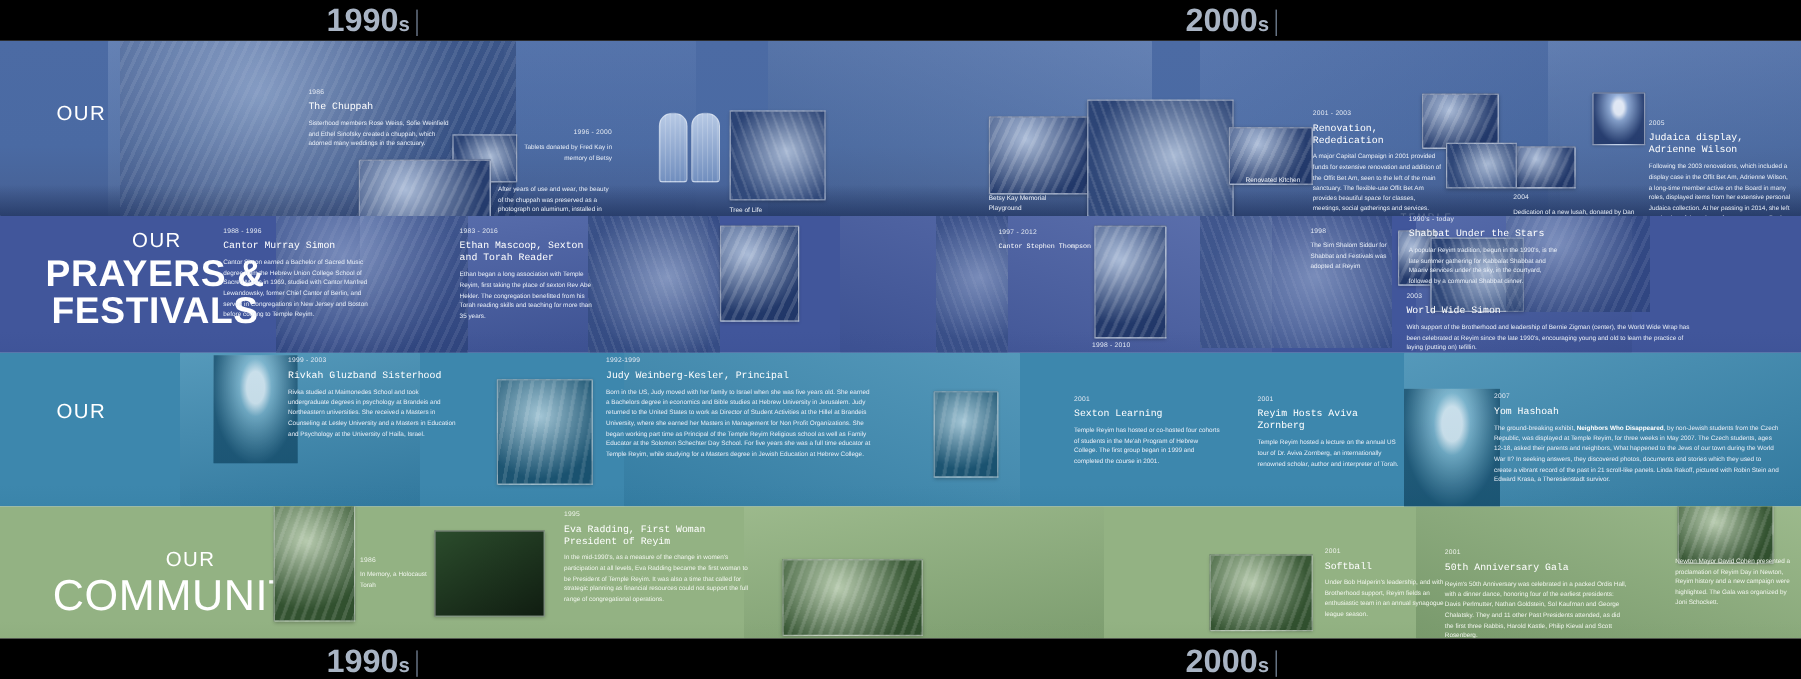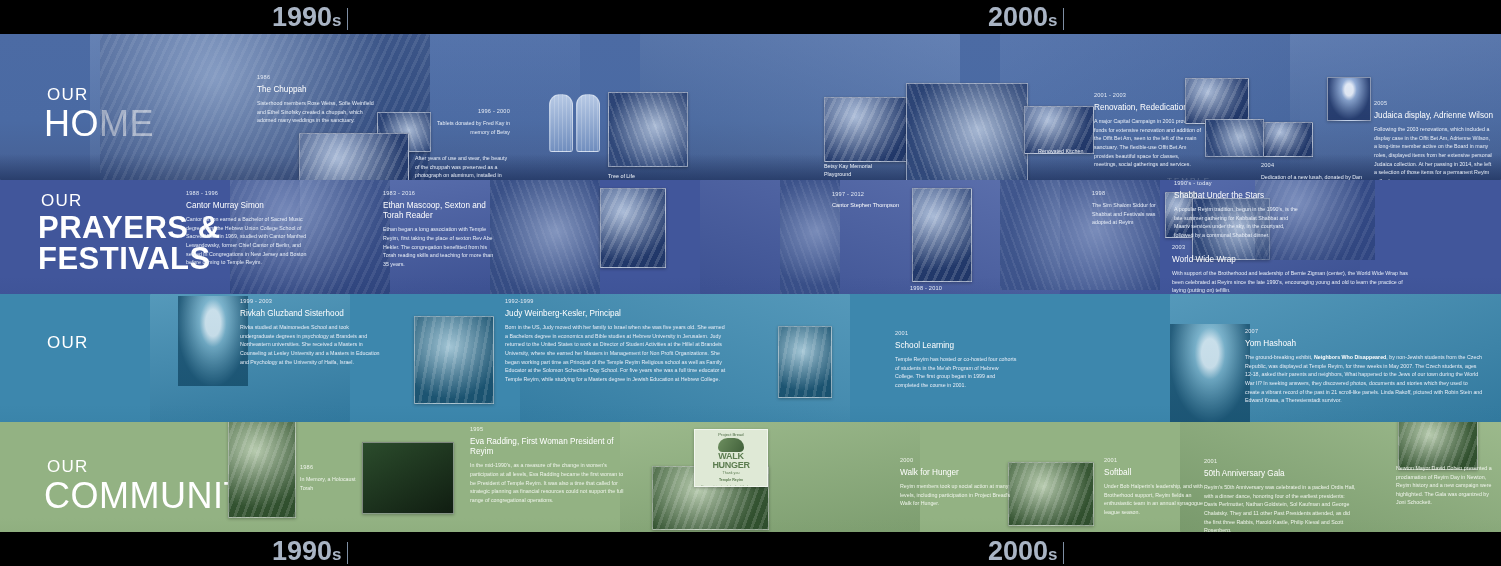--- a/index.html
+++ b/index.html
@@ -24,29 +24,29 @@
   .band-learning{top:294px;height:128px;background:#3d87ad;}
   .band-community{top:422px;height:110px;background:#93b283;}
 
   
   .tintlayer{position:absolute;inset:0;pointer-events:none;}
 
   
   .ghost{position:absolute;border-radius:1px;opacity:.30;}
 
   
-  .sec-head{position:absolute;color:#ffffff;z-index:12;line-height:1;}
+  .sec-head{position:absolute;color:#ffffff;z-index:12;line-height:1;text-align:center;}
   .sec-head .small{display:block;font-size:17px;letter-spacing:1.2px;font-weight:normal;margin-left:3px;margin-bottom:3px;}
   .sec-head .big{display:block;font-size:36px;letter-spacing:0.5px;font-weight:normal;}
   .sec-head .big.two-line{font-size:31px;font-weight:bold;}
 
   
   .entry{position:absolute;z-index:14;}
   .e-date{font-size:5.6px;color:#e3e9f3;letter-spacing:.2px;margin-bottom:4px;line-height:1.25;}
-  .e-title{font-size:8.2px;color:#ffffff;margin-bottom:4px;line-height:1.25;font-weight:normal;}
+  .e-title{font-size:8.2px;color:#ffffff;margin-bottom:4px;line-height:1.25;font-weight:normal;font-family:Liberation Mono, monospace;}
   .e-body{font-size:5.3px;color:#e8eef7;line-height:1.62;}
   .e-body b{font-weight:bold;color:#ffffff;}
   .e-cap{font-size:5.4px;color:#eef2f8;line-height:1.5;}
   .right-al{text-align:right;}
 
   .band-community .e-date{color:#eef3ea;}
   .band-community .e-title{color:#ffffff;}
   .band-community .e-body,.band-community .e-cap{color:#f0f5ec;}
 
   
@@ -118,21 +118,20 @@
       <div class="ghost" style="left:90px;top:0;width:340px;height:146px;background:linear-gradient(160deg,#9fb6da,#2c4777);"></div>
       <div class="ghost" style="left:420px;top:0;width:160px;height:146px;background:linear-gradient(180deg,#7e9bcb,#3b5party);background:linear-gradient(180deg,#7e9bcb,#3b578c);opacity:.18;"></div>
       <div class="ghost" style="left:640px;top:0;width:320px;height:146px;background:linear-gradient(200deg,#a9bfe0,#35527f);opacity:.26;"></div>
       <div class="ghost" style="left:1000px;top:0;width:300px;height:146px;background:linear-gradient(150deg,#8aa5d2,#2f4c80);opacity:.2;"></div>
       <div class="ghost" style="left:1290px;top:0;width:211px;height:146px;background:linear-gradient(170deg,#9db4d9,#33507f);opacity:.24;"></div>
       <div class="ghost" style="left:0;top:120px;width:1501px;height:26px;background:linear-gradient(180deg,rgba(40,62,110,.0),rgba(32,52,96,.75));opacity:1;"></div>
     </div>
 
     <div class="sec-head" style="left:44px;top:52px;">
       <span class="small">OUR</span>
-      <span class="big">HOME</span>
     </div>
 
     <div class="photo ph-blue" style="left:100px;top:0;width:330px;height:146px;border:none;box-shadow:none;opacity:.55;"></div>
 
     <div class="entry" style="left:257px;top:40px;width:125px;">
       <div class="e-date">1986</div>
       <div class="e-title">The Chuppah</div>
       <div class="e-body">Sisterhood members Rose Weiss, Sofie Weinfield and Ethel Sinofsky created a chuppah, which adorned many weddings in the sanctuary.</div>
     </div>
 
@@ -244,21 +243,21 @@
     <div class="photo ph-blue" style="left:1255px;top:0;width:120px;height:80px;border:none;box-shadow:none;opacity:.5;"></div>
 
     <div class="entry" style="left:1174px;top:0px;width:126px;">
       <div class="e-date">1990's - today</div>
       <div class="e-title">Shabbat Under the Stars</div>
       <div class="e-body">A popular Reyim tradition, begun in the 1990's, is the late summer gathering for Kabbalat Shabbat and Maariv services under the sky, in the courtyard, followed by a communal Shabbat dinner.</div>
     </div>
 
     <div class="entry" style="left:1172px;top:64px;width:300px;">
       <div class="e-date">2003</div>
-      <div class="e-title">World Wide Wrap</div>
+      <div class="e-title">World Wide Simon</div>
       <div class="e-body" style="width:240px;">With support of the Brotherhood and leadership of Bernie Zigman (center), the World Wide Wrap has been celebrated at Reyim since the late 1990's, encouraging young and old to learn the practice of laying (putting on) tefillin.</div>
     </div>
   </div>
 
   <div class="band band-learning">
     <div class="tintlayer">
       <div class="ghost" style="left:150px;top:0;width:200px;height:128px;background:linear-gradient(170deg,#8ec4da,#18567a);opacity:.3;"></div>
       <div class="ghost" style="left:520px;top:0;width:330px;height:128px;background:linear-gradient(200deg,#98cade,#1c5f84);opacity:.26;"></div>
       <div class="ghost" style="left:1170px;top:0;width:331px;height:128px;background:linear-gradient(160deg,#8cc2d9,#1a5a7d);opacity:.3;"></div>
       <div class="ghost" style="left:0;top:110px;width:1501px;height:18px;background:linear-gradient(180deg,rgba(44,118,153,0),rgba(44,118,153,.55));"></div>
@@ -281,24 +280,29 @@
     <div class="entry" style="left:505px;top:4px;width:222px;">
       <div class="e-date">1992-1999</div>
       <div class="e-title">Judy Weinberg-Kesler, Principal</div>
       <div class="e-body">Born in the US, Judy moved with her family to Israel when she was five years old. She earned a Bachelors degree in economics and Bible studies at Hebrew University in Jerusalem. Judy returned to the United States to work as Director of Student Activities at the Hillel at Brandeis University, where she earned her Masters in Management for Non Profit Organizations. She began working part time as Principal of the Temple Reyim Religious school as well as  Family Educator at the Solomon Schechter Day School. For five years she was a full time educator at Temple Reyim, while studying for a Masters degree in Jewish Education at Hebrew College.</div>
     </div>
 
     <div class="photo ph-teal" style="left:778px;top:32px;width:52px;height:70px;"></div>
 
     <div class="entry" style="left:895px;top:36px;width:122px;">
       <div class="e-date">2001</div>
-      <div class="e-title">School Learning</div>
+      <div class="e-title">Sexton Learning</div>
       <div class="e-body">Temple Reyim has hosted or co-hosted four cohorts of students in the Me'ah Program of Hebrew College. The first group began in 1999 and completed the course in 2001.</div>
     </div>
 
+    <div class="entry" style="left:1048px;top:36px;width:122px;">
+      <div class="e-date">2001</div>
+      <div class="e-title">Reyim Hosts Aviva Zornberg</div>
+      <div class="e-body">Temple Reyim hosted a lecture on the annual US tour of Dr. Aviva Zornberg, an internationally renowned scholar, author and interpreter of Torah.</div>
+    </div>
 
     <div class="photo ph-portrait-t" style="left:1170px;top:30px;width:80px;height:98px;border:none;box-shadow:none;opacity:.85;"></div>
 
     <div class="entry" style="left:1245px;top:34px;width:238px;">
       <div class="e-date">2007</div>
       <div class="e-title">Yom Hashoah</div>
       <div class="e-body"><span>The ground-breaking exhibit, </span><b>Neighbors Who Disappeared</b><span>, by non-Jewish students from the Czech  Republic, was displayed at Temple Reyim, for three weeks in May 2007.  The Czech students, ages 12-18, asked their parents and neighbors, What happened to the Jews of our town during the World War II? In seeking answers, they discovered photos, documents and stories which they used to create a vibrant record of the past in 21 scroll-like panels. Linda Rakoff, pictured with Robin Stein and Edward Krasa, a Theresienstadt survivor.</span></div>
     </div>
   </div>
 
@@ -321,37 +325,23 @@
     </div>
 
     <div class="photo ph-dark" style="left:362px;top:20px;width:90px;height:70px;"></div>
 
     <div class="entry" style="left:470px;top:4px;width:155px;">
       <div class="e-date">1995</div>
       <div class="e-title">Eva Radding, First Woman President of Reyim</div>
       <div class="e-body">In the mid-1990's, as a measure of the change in women's participation at all levels, Eva Radding became the first woman to be President of Temple Reyim. It was also a time that called for strategic planning as financial resources could not support the full range of congregational operations.</div>
     </div>
 
-    <div class="poster" style="left:694px;top:7px;width:72px;height:56px;">
-      <div class="p-top">Project Bread</div>
-      <div class="shoe"></div>
-      <div class="p-big">WALK</div>
-      <div class="p-big">HUNGER</div>
-      <div class="p-sm">Thank you</div>
-      <div class="p-sm" style="font-weight:bold;">Temple Reyim</div>
-      <div class="p-foot">Your participation helps feed the hungry in Massachusetts.</div>
-    </div>
 
     <div class="photo ph-green" style="left:652px;top:44px;width:115px;height:62px;"></div>
 
-    <div class="entry" style="left:900px;top:35px;width:112px;">
-      <div class="e-date">2000</div>
-      <div class="e-title">Walk for Hunger</div>
-      <div class="e-body">Reyim members took up social action at many levels, including participation in Project Bread's Walk for Hunger.</div>
-    </div>
 
     <div class="photo ph-green" style="left:1008px;top:40px;width:84px;height:62px;"></div>
 
     <div class="entry" style="left:1104px;top:35px;width:112px;">
       <div class="e-date">2001</div>
       <div class="e-title">Softball</div>
       <div class="e-body">Under Bob Halperin's leadership, and with Brotherhood support, Reyim fields an enthusiastic team in an annual synagogue league season.</div>
     </div>
 
     <div class="entry" style="left:1204px;top:36px;width:152px;">

